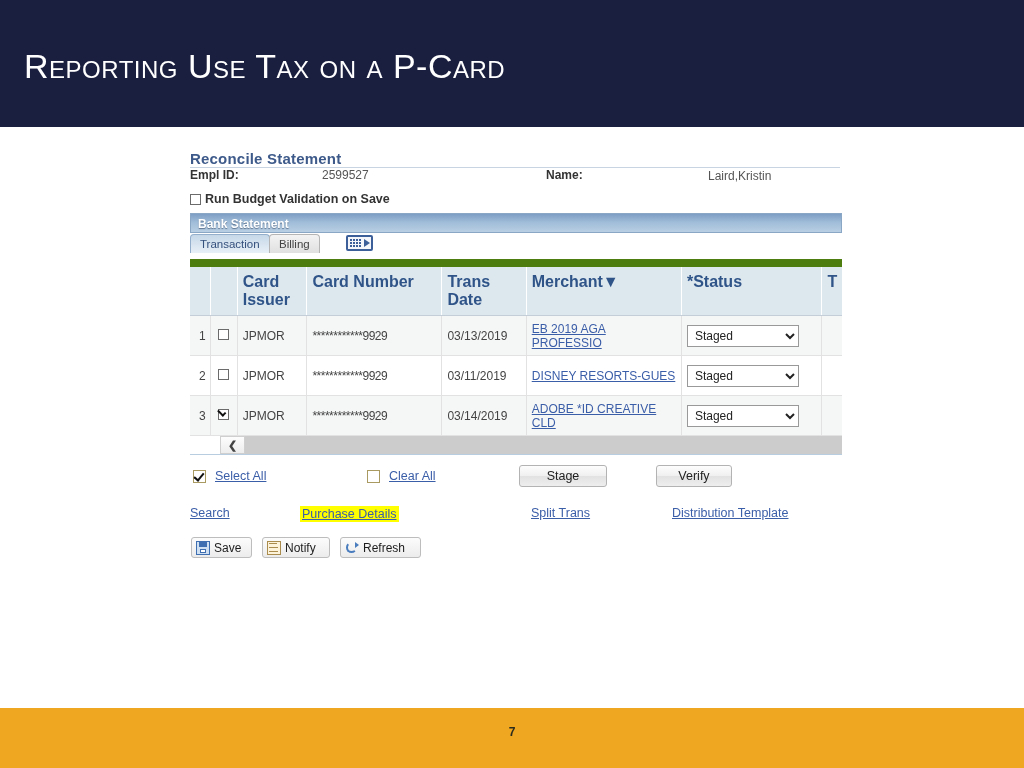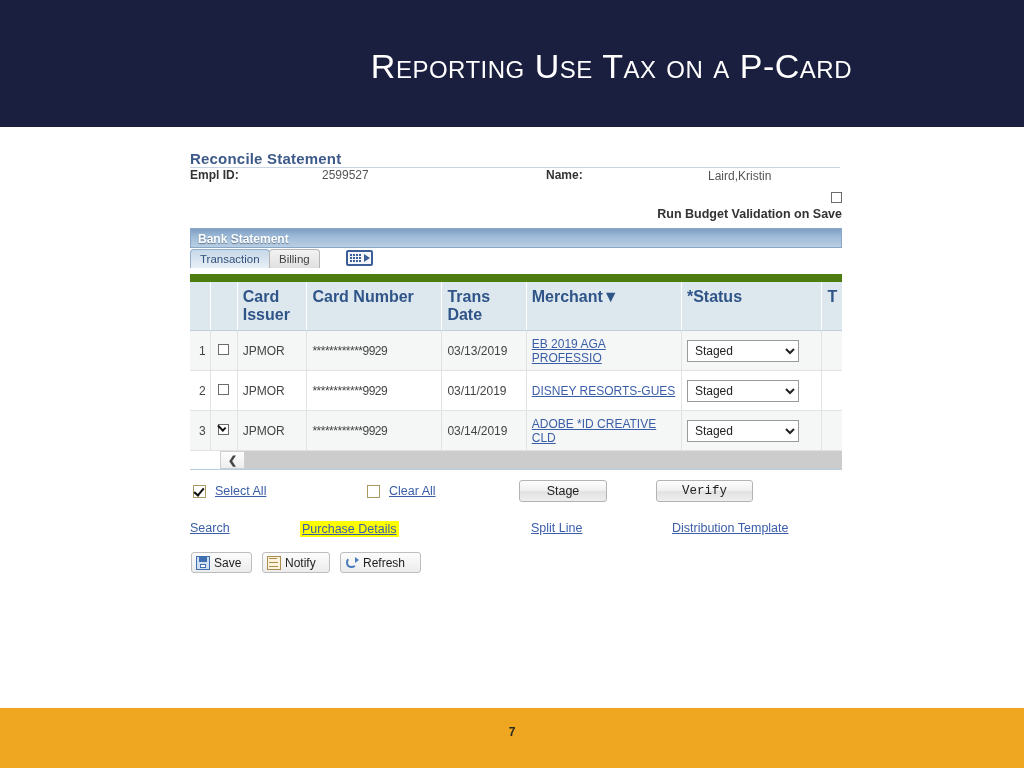--- a/index.html
+++ b/index.html
@@ -12,28 +12,29 @@
     position:relative;
   }
 
   
   .slide-header{
     position:absolute;left:0;top:0;width:1024px;height:127px;
     background:#1b1f3f;
   }
   .slide-title{
     position:absolute;left:0;top:46px;width:852px;
-    text-align:right;
+    text-align:left;
     color:#ffffff;
     font-size:34px;
     font-variant:small-caps;
     font-weight:400;
     letter-spacing:0.5px;
     line-height:40px;
     white-space:nowrap;
+    padding-left:24px;
   }
 
   
   .slide-footer{
     position:absolute;left:0;bottom:0;width:1024px;height:60px;
     background:#efa620;
   }
   .page-number{
     position:absolute;left:0;top:17px;width:1024px;
     text-align:center;color:#2b2b1e;
@@ -60,21 +61,21 @@
   }
 
   .idrow{position:relative;height:20px;font-size:12px;}
   .idrow .lbl{position:absolute;font-weight:bold;color:#333;}
   .idrow .val{position:absolute;color:#555;}
   .lbl-empl{left:0;top:0;}
   .val-empl{left:132px;top:0;}
   .lbl-name{left:356px;top:0;}
   .val-name{left:518px;top:1px;}
 
-  .valrow{margin-top:4px;display:flex;align-items:flex-end;gap:4px;flex-direction:column;}
+  .valrow{margin-top:4px;display:flex;align-items:center;gap:4px;}
   .valrow .vtext{font-size:12.5px;font-weight:bold;color:#333;}
 
   .cb{
     width:11px;height:11px;border:1px solid #6b6b6b;background:#fff;
     display:inline-block;position:relative;box-sizing:border-box;
     flex:0 0 auto;
   }
   .cb.checked::after{
     content:"";position:absolute;left:2px;top:4px;
     width:4px;height:1.5px;border-left:2px solid #111;border-bottom:2px solid #111;
@@ -221,21 +222,21 @@
   .lk-clrall{left:199px;top:2px;}
 
   .btn{
     position:absolute;
     background:linear-gradient(to bottom,#fdfdfd 0%,#f0f0f0 48%,#e2e2e2 52%,#eeeeee 100%);
     border:1px solid #b3b3b3;border-radius:3px;
     font-size:12.5px;color:#222;text-align:center;
     box-sizing:border-box;
   }
   .btn-stage{left:329px;top:-2px;width:88px;height:22px;line-height:20px;}
-  .btn-verify{left:466px;top:-2px;width:97px;height:22px;line-height:20px;font-family:Liberation Mono, monospace;}
+  .btn-verify{left:466px;top:-2px;width:76px;height:22px;line-height:20px;}
 
   
   .links{position:relative;height:24px;margin-top:7px;width:652px;}
   .links a{
     position:absolute;color:#3b5ea8;text-decoration:underline;font-size:12.5px;
   }
   .lk-search{left:0;top:2px;}
   .lk-purchase{
     left:110px;top:2px;background:#ffff00;padding:1px 2px;
   }
@@ -393,21 +394,21 @@
     <a class="a-link lk-selall" href="#">Select All</a>
     <span class="sel-cb cb-clrall"></span>
     <a class="a-link lk-clrall" href="#">Clear All</a>
     <div class="btn btn-stage">Stage</div>
     <div class="btn btn-verify">Verify</div>
   </div>
 
   <div class="links">
     <a class="lk-search" href="#">Search</a>
     <a class="lk-purchase" href="#">Purchase Details</a>
-    <a class="lk-split" href="#">Split Line</a>
+    <a class="lk-split" href="#">Split Trans</a>
     <a class="lk-dist" href="#">Distribution Template</a>
   </div>
 
   <div class="btmbtns">
     <div class="ibtn b-save">
       <span class="ico ico-save"></span>
       <span>Save</span>
     </div>
     <div class="ibtn b-notify">
       <span class="ico ico-notify"></span>

